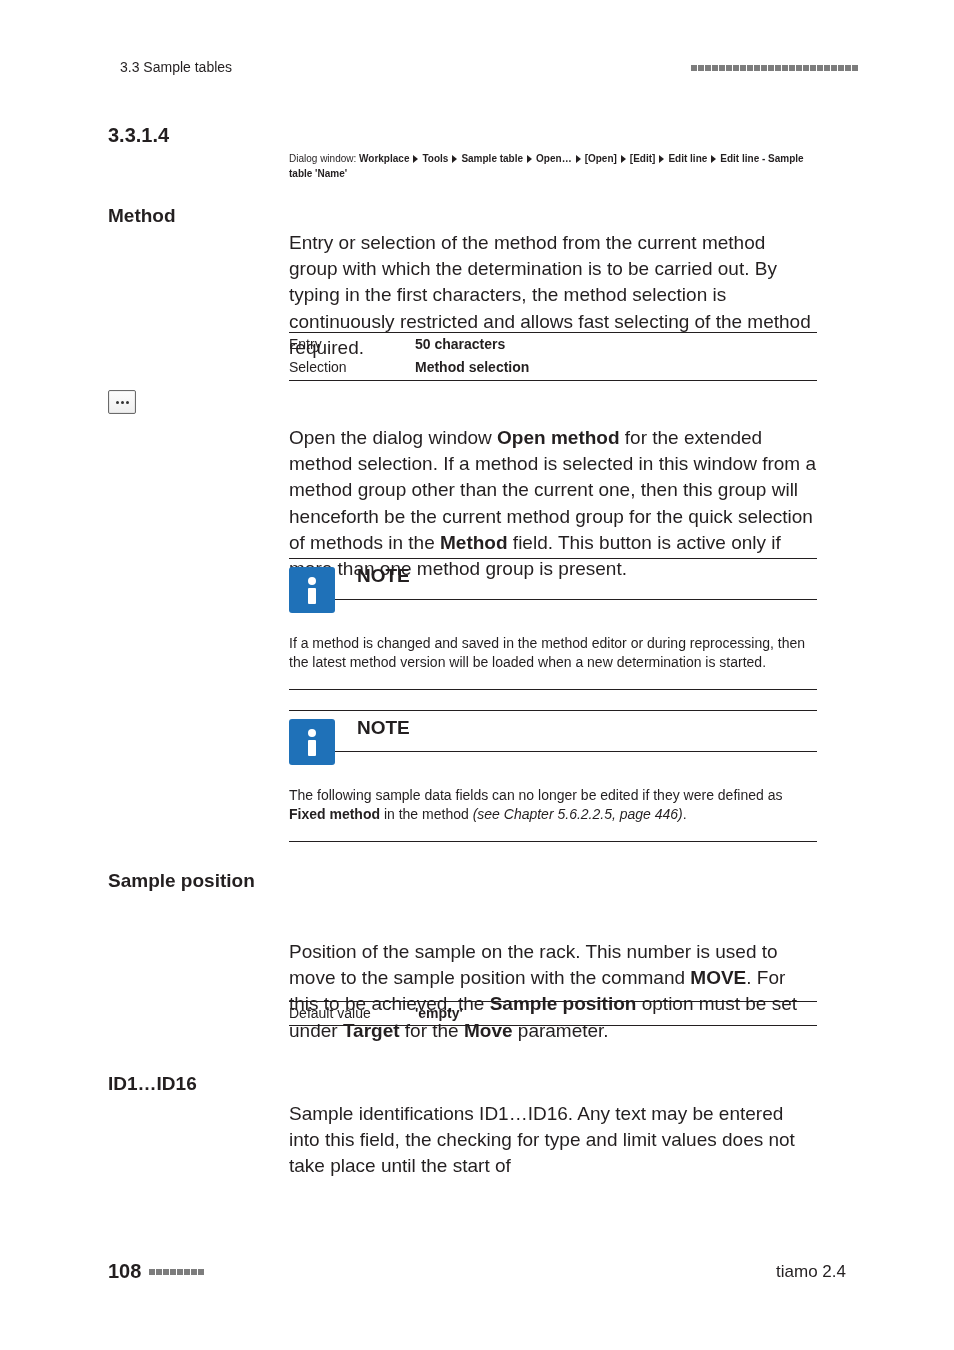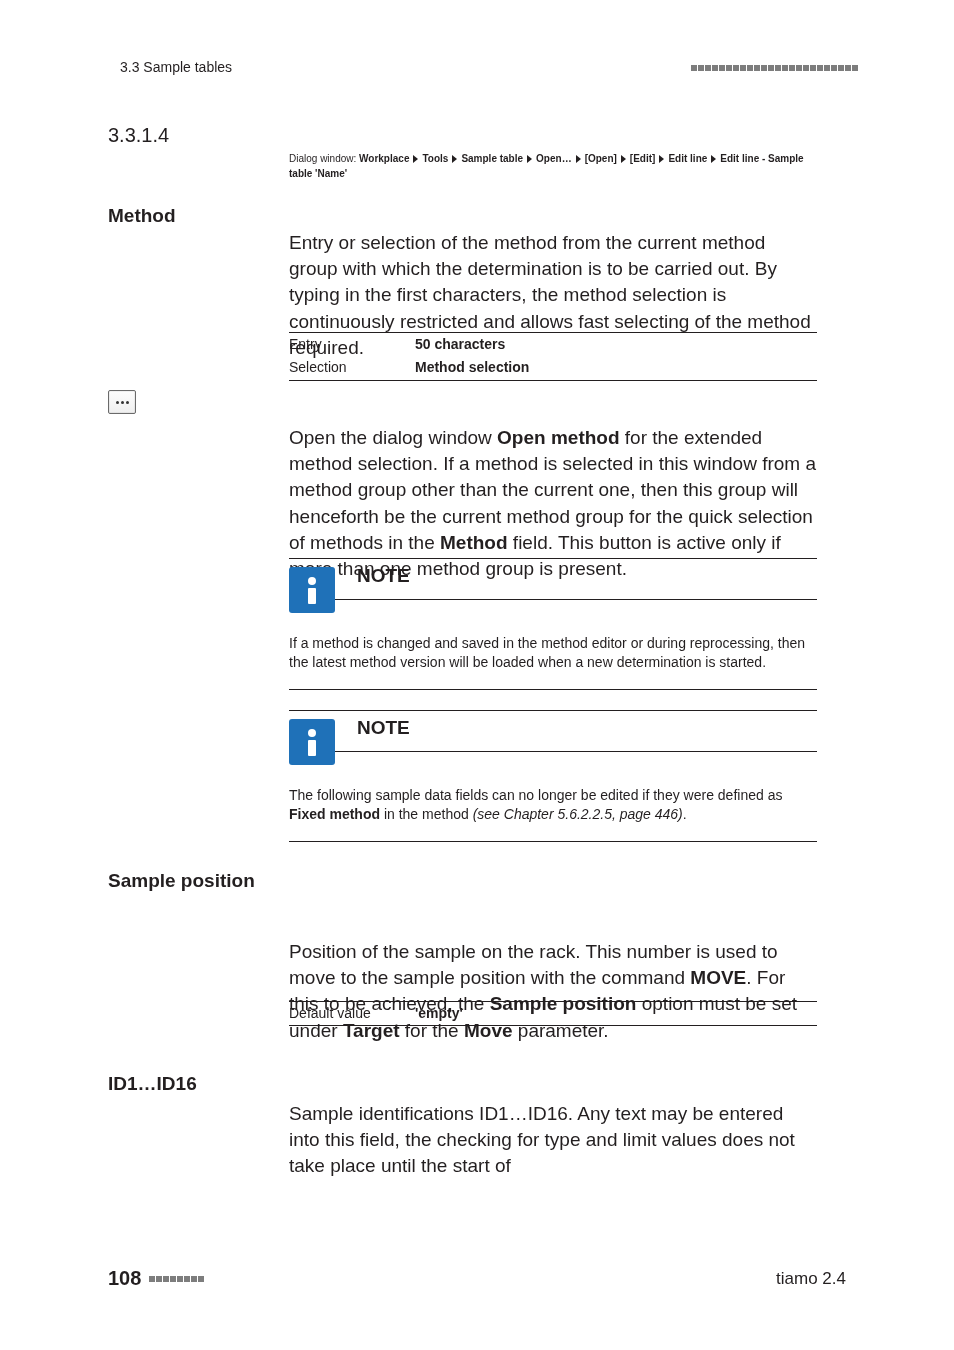--- a/index.html
+++ b/index.html
@@ -53,21 +53,21 @@
     font-size: 19px;
   }
 
   
   .sec-heading {
     position: absolute;
     top: 122px;
     left: 108px;
     display: flex;
     gap: 36px;
-    font-weight: 400;
+    font-weight: 700;
     font-size: 20px;
     color: #231f20;
   }
   .sec-heading .num { min-width: 74px; }
 
   .dialog-path {
     top: 152px;
     font-size: 10px;
     line-height: 1.45;
   }
@@ -157,21 +157,21 @@
   .tbl-sample .val2 { font-weight: 400; }
 
   .lbl-id { top: 1071px; }
   .id-desc { top: 1101px; }
 
   .italic { font-style: italic; }
 
   
   .footer {
     position: absolute;
-    bottom: 57px;
+    bottom: 64px;
     left: 0; width: 100%;
     padding: 0 108px;
     display:flex; justify-content: space-between; align-items:center;
     font-size: 17px;
   }
   .footer .pnum { font-weight: 800; font-size: 20px; display:flex; align-items:center; gap:8px;}
   .footer .pnum .mini-dashes { display:flex; gap:1px; }
   .footer .pnum .mini-dashes span{ width:6px;height:6px;background:#7d7d7d;display:inline-block;}
   .footer .prod { font-size: 17px; }
 </style>

